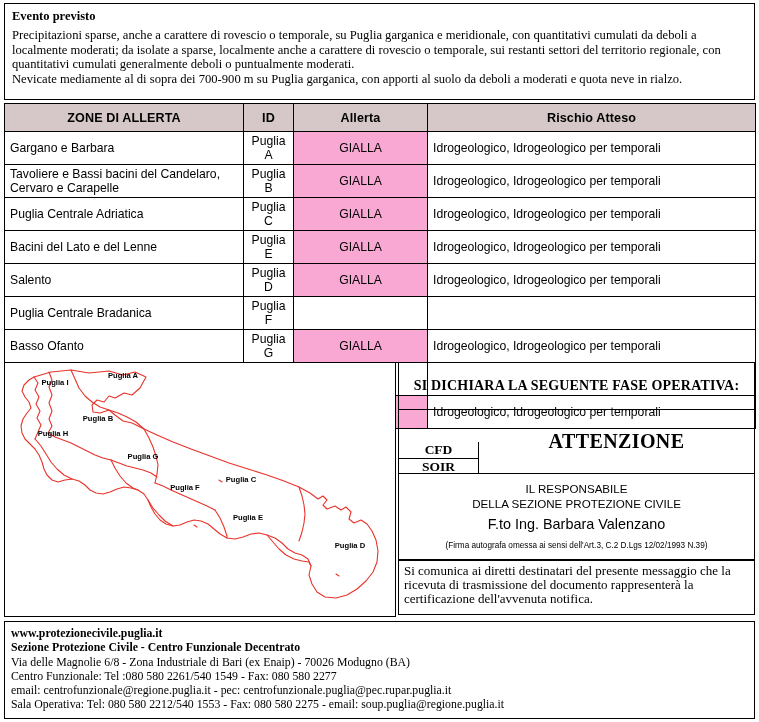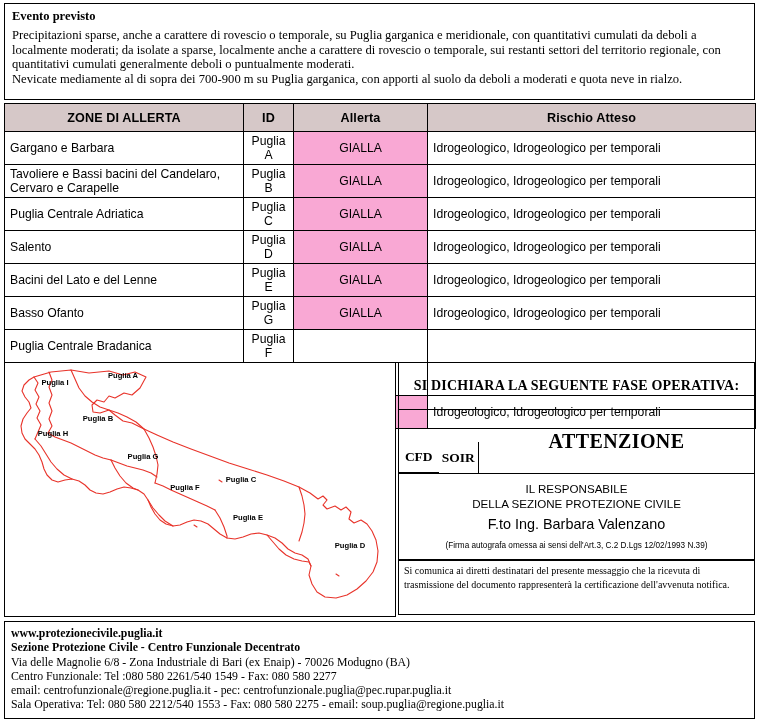--- a/index.html
+++ b/index.html
@@ -133,20 +133,21 @@
     display: flex;
     border-left: 1.5px solid #000;
     border-right: 1.5px solid #000;
     border-bottom: 1.5px solid #000;
     box-sizing: border-box;
     height: 64px;
   }
   .decl-codes {
     width: 80px;
     display: flex;
+    flex-direction: column;
     border-right: 1.5px solid #000;
     box-sizing: border-box;
     margin-top: 32px;
   }
   .decl-code {
     flex: 1;
     display: flex;
     align-items: center;
     justify-content: center;
     font-family: "Liberation Serif", serif;
@@ -186,21 +187,21 @@
   .sign-note {
     font-size: 8.2px;
     line-height: 12px;
     margin-top: 5px;
   }
   .decl-notice {
     border: 1.5px solid #000;
     box-sizing: border-box;
     height: 55px;
     font-family: "Liberation Serif", serif;
-    font-size: 10px;
+    font-size: 13px;
     line-height: 14px;
     padding: 3px 5px;
     text-align: left;
   }
 
   
   .footer-box {
     position: absolute;
     left: 4px;
     top: 621px;
@@ -250,42 +251,42 @@
         <td class="col-all cell-alert-gialla">GIALLA</td>
         <td class="col-risk">Idrogeologico, Idrogeologico per temporali</td>
       </tr>
       <tr>
         <td class="col-zone">Puglia Centrale Adriatica</td>
         <td class="col-id">Puglia C</td>
         <td class="col-all cell-alert-gialla">GIALLA</td>
         <td class="col-risk">Idrogeologico, Idrogeologico per temporali</td>
       </tr>
       <tr>
+        <td class="col-zone">Bacini del Lato e del Lenne</td>
+        <td class="col-id">Puglia E</td>
+        <td class="col-all cell-alert-gialla">GIALLA</td>
+        <td class="col-risk">Idrogeologico, Idrogeologico per temporali</td>
+      </tr>
+      <tr>
         <td class="col-zone">Salento</td>
         <td class="col-id">Puglia D</td>
-        <td class="col-all cell-alert-gialla">GIALLA</td>
-        <td class="col-risk">Idrogeologico, Idrogeologico per temporali</td>
-      </tr>
-      <tr>
-        <td class="col-zone">Bacini del Lato e del Lenne</td>
-        <td class="col-id">Puglia E</td>
-        <td class="col-all cell-alert-gialla">GIALLA</td>
-        <td class="col-risk">Idrogeologico, Idrogeologico per temporali</td>
-      </tr>
-      <tr>
-        <td class="col-zone">Basso Ofanto</td>
-        <td class="col-id">Puglia G</td>
         <td class="col-all cell-alert-gialla">GIALLA</td>
         <td class="col-risk">Idrogeologico, Idrogeologico per temporali</td>
       </tr>
       <tr>
         <td class="col-zone">Puglia Centrale Bradanica</td>
         <td class="col-id">Puglia F</td>
         <td class="col-all cell-alert-empty"></td>
         <td class="col-risk"></td>
+      </tr>
+      <tr>
+        <td class="col-zone">Basso Ofanto</td>
+        <td class="col-id">Puglia G</td>
+        <td class="col-all cell-alert-gialla">GIALLA</td>
+        <td class="col-risk">Idrogeologico, Idrogeologico per temporali</td>
       </tr>
       <tr>
         <td class="col-zone">Sub-Appennino Dauno</td>
         <td class="col-id">Puglia H</td>
         <td class="col-all cell-alert-empty"></td>
         <td class="col-risk"></td>
       </tr>
       <tr>
         <td class="col-zone">Basso Fortore</td>
         <td class="col-id">Puglia I</td>

